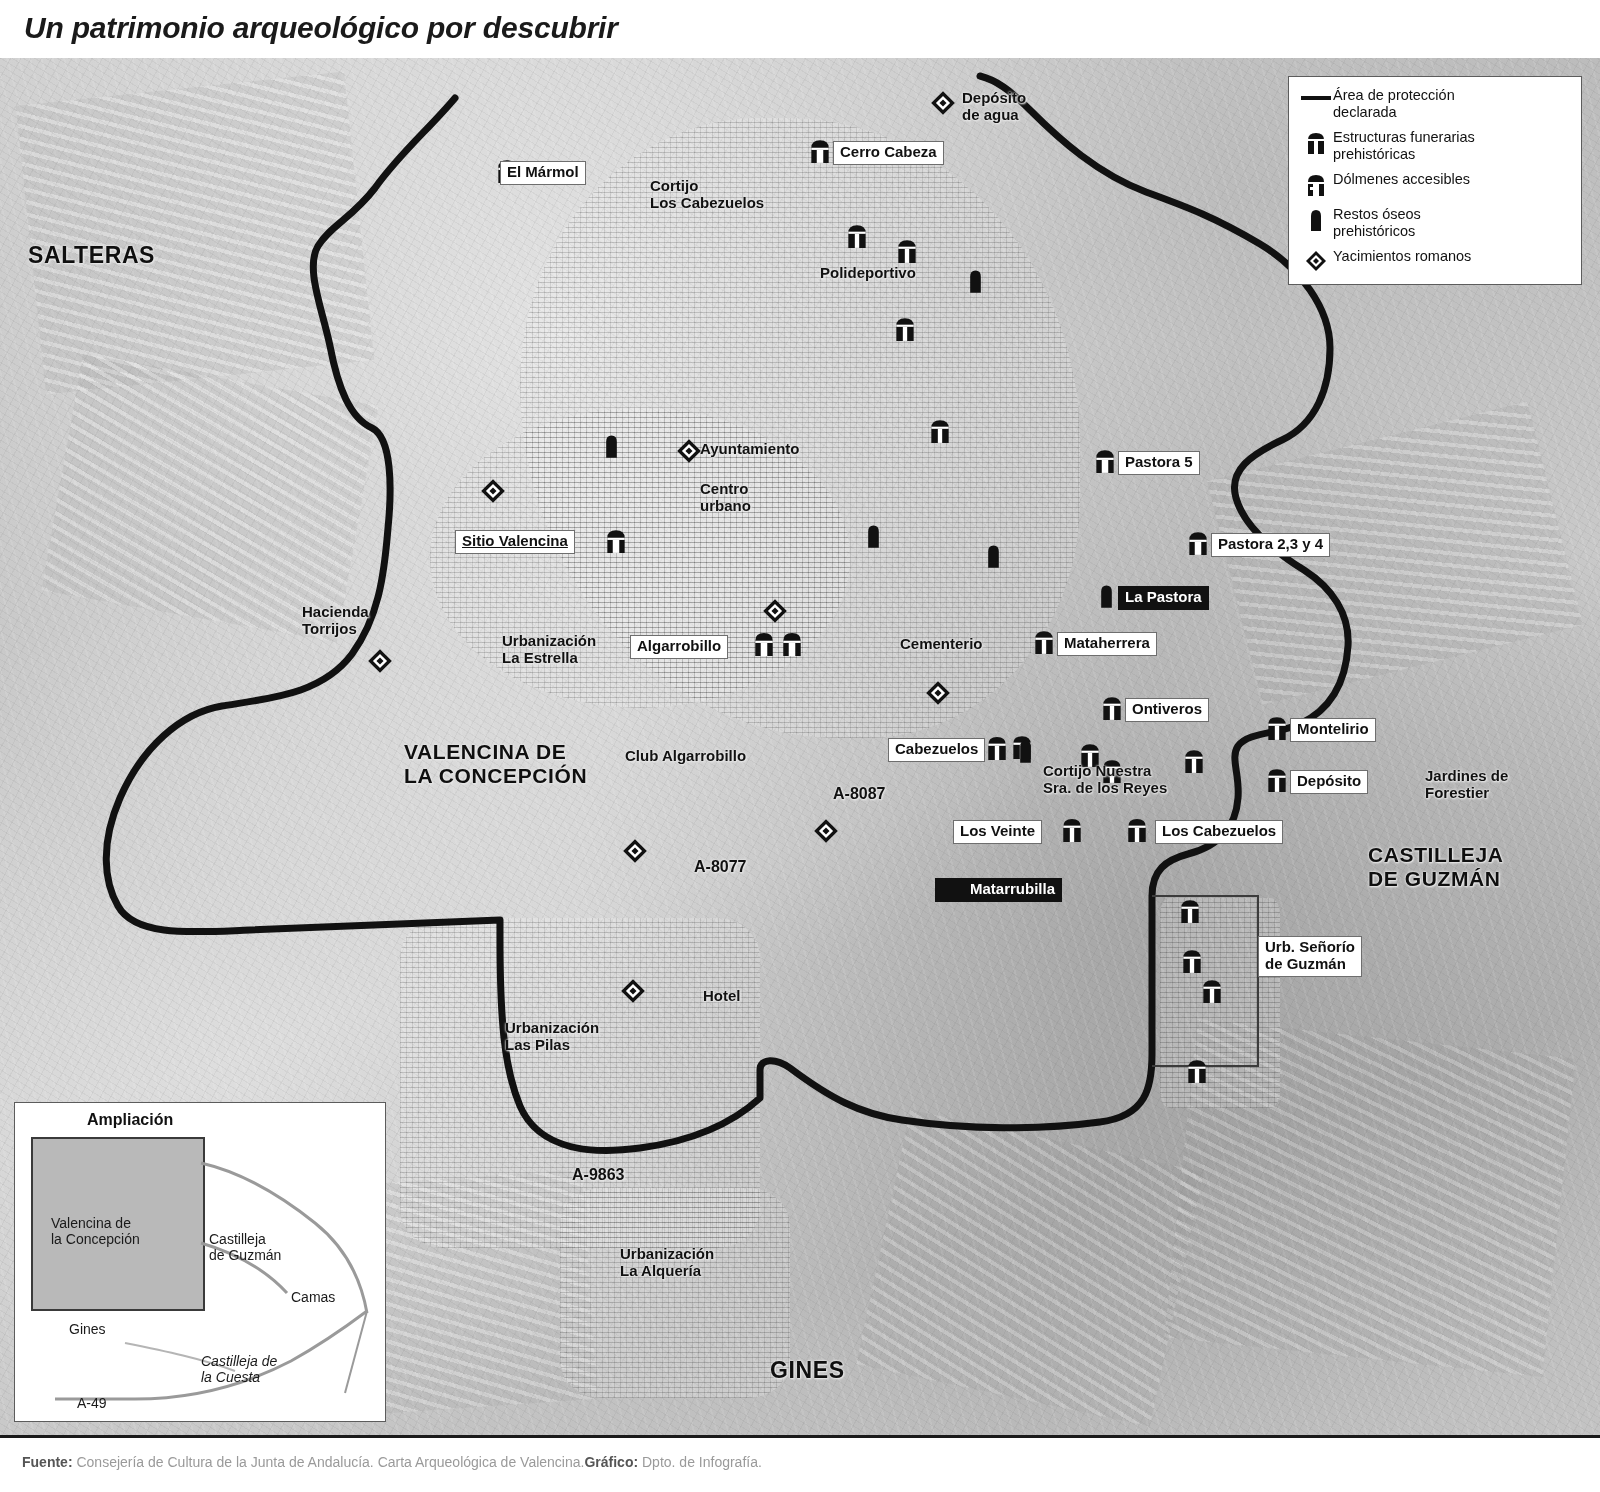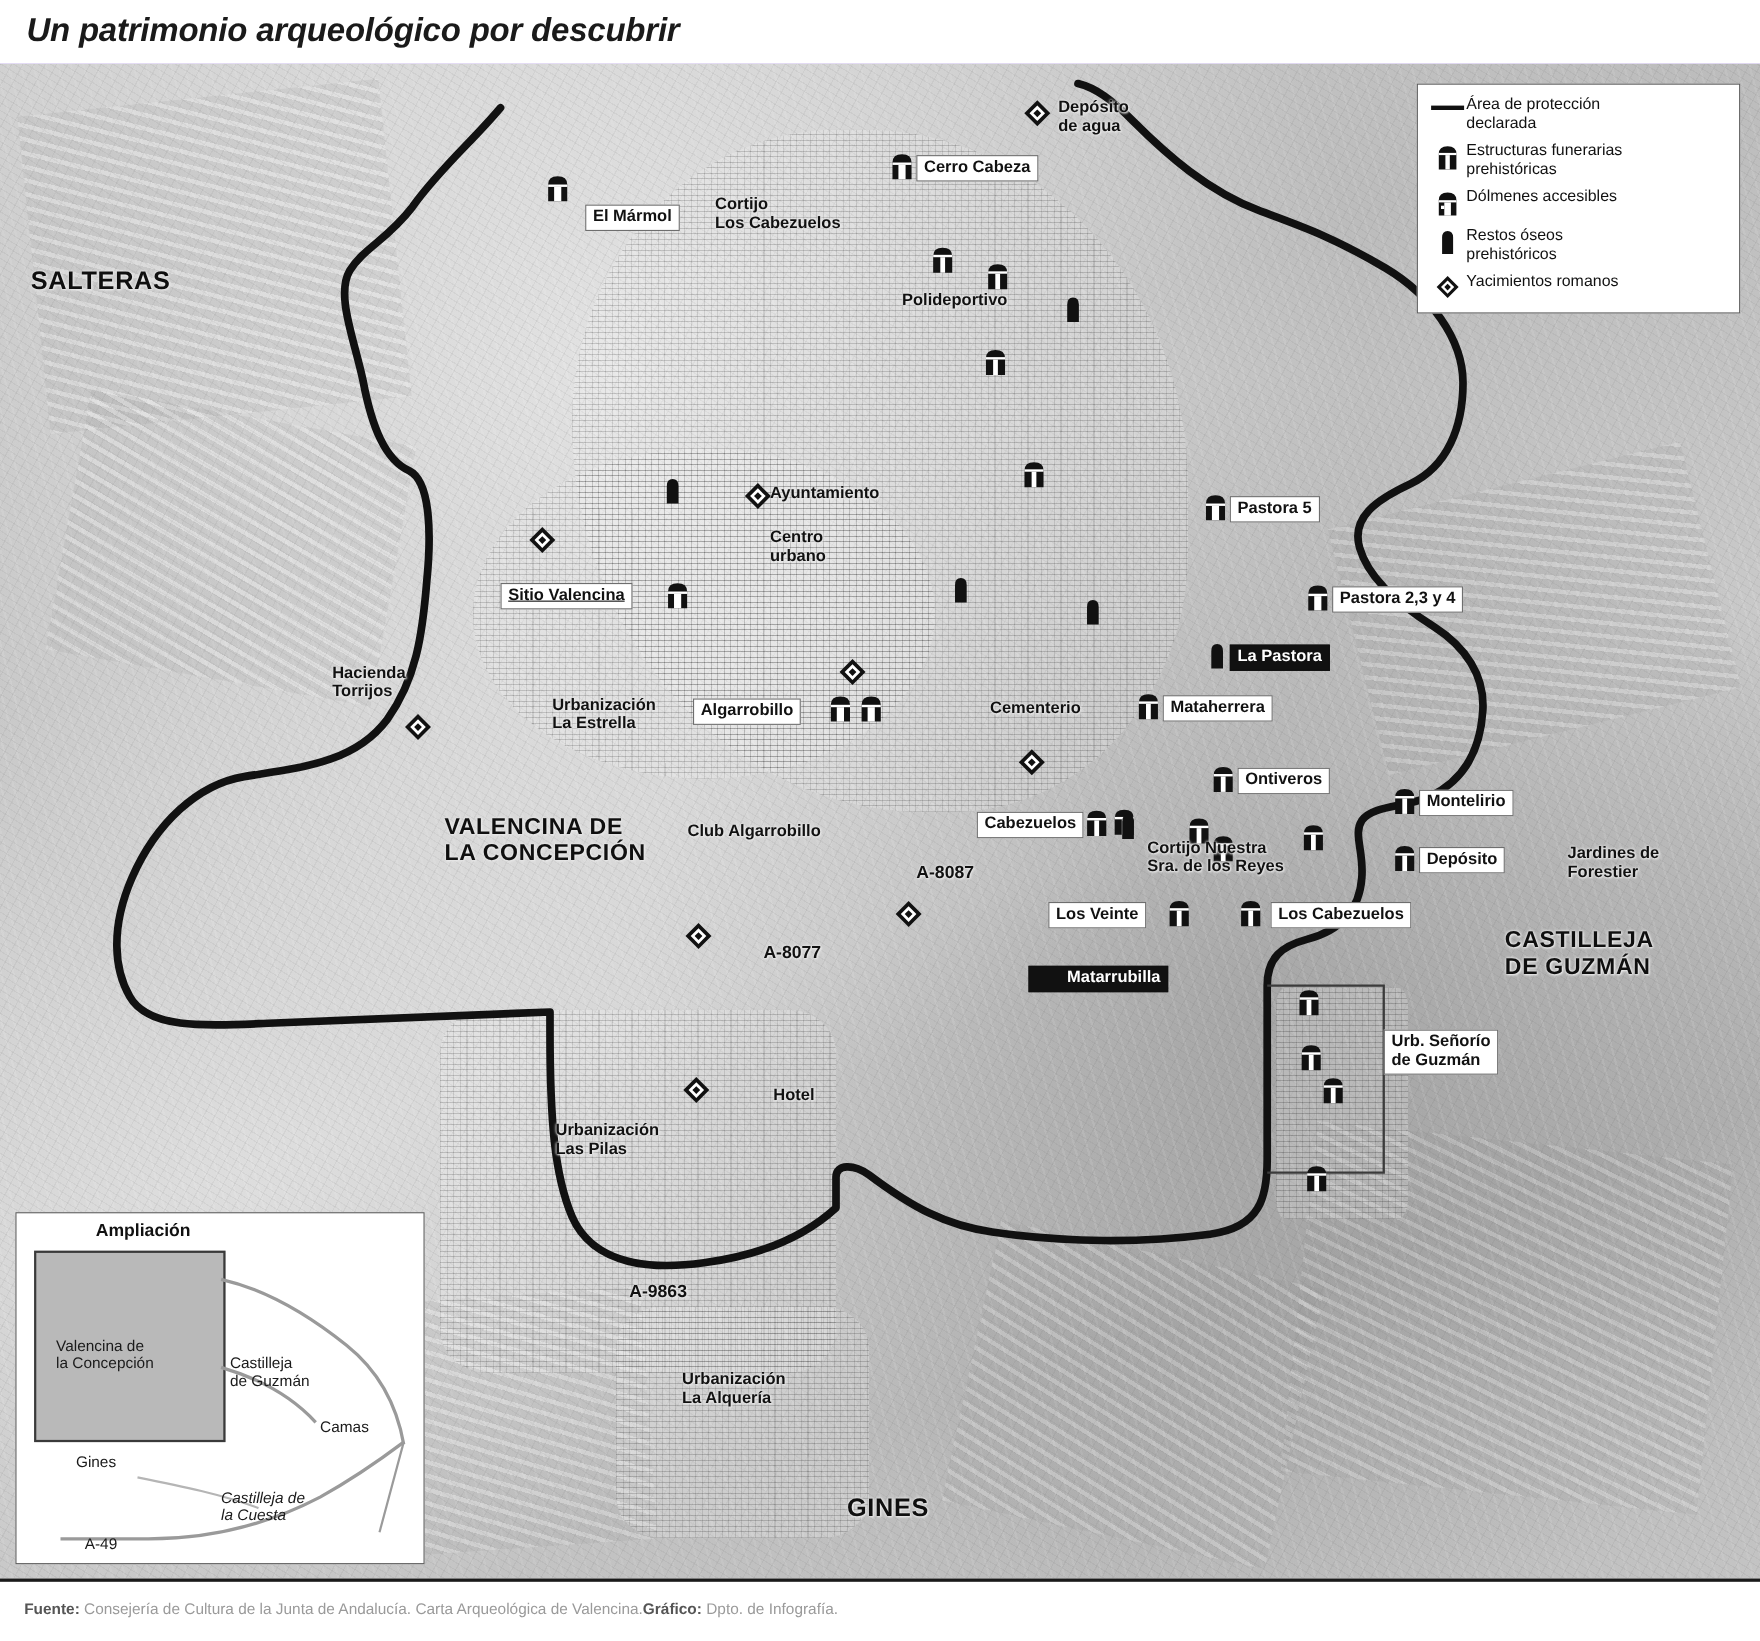--- a/index.html
+++ b/index.html
@@ -15,21 +15,21 @@
     overflow: hidden;
     background: #d8d8d8;
   }
 
   
   .title-bar {
     position: absolute;
     left: 0; top: 0;
     width: 1600px; height: 58px;
     background: #ffffff;
-    border-bottom: 3px solid #8b5cf6;
+    border-bottom: 3px solid #b91c1c;
   }
   .title-bar .title-text {
     position: absolute;
     left: 24px; top: 11px;
     font-size: 30px;
     font-weight: bold;
     font-style: italic;
     color: #1a1a1a;
     letter-spacing: -0.2px;
   }
@@ -507,21 +507,21 @@
         </svg>
     </div>
 
     <div class="icon" style="left:495px; top:100px;">
       <svg width="24" height="26" viewBox="0 0 22 24">
           <path d="M3 23 L3 9 Q3 2 11 2 Q19 2 19 9 L19 23 Z" fill="#111"></path>
           <rect x="8" y="11" width="6" height="12" fill="#fff"></rect>
           <rect x="3" y="9" width="16" height="2" fill="#fff"></rect>
         </svg>
     </div>
-    <div class="plaque" style="left:532px; top:103px;margin-top:25px;">El Mármol</div>
+    <div class="plaque" style="left:500px; top:103px;">El Mármol</div>
 
     <div class="icon" style="left:808px; top:80px;">
       <svg width="24" height="26" viewBox="0 0 22 24">
           <path d="M3 23 L3 9 Q3 2 11 2 Q19 2 19 9 L19 23 Z" fill="#111"></path>
           <rect x="8" y="11" width="6" height="12" fill="#fff"></rect>
           <rect x="3" y="9" width="16" height="2" fill="#fff"></rect>
         </svg>
     </div>
     <div class="plaque" style="left:833px; top:83px;">Cerro Cabeza</div>
 

